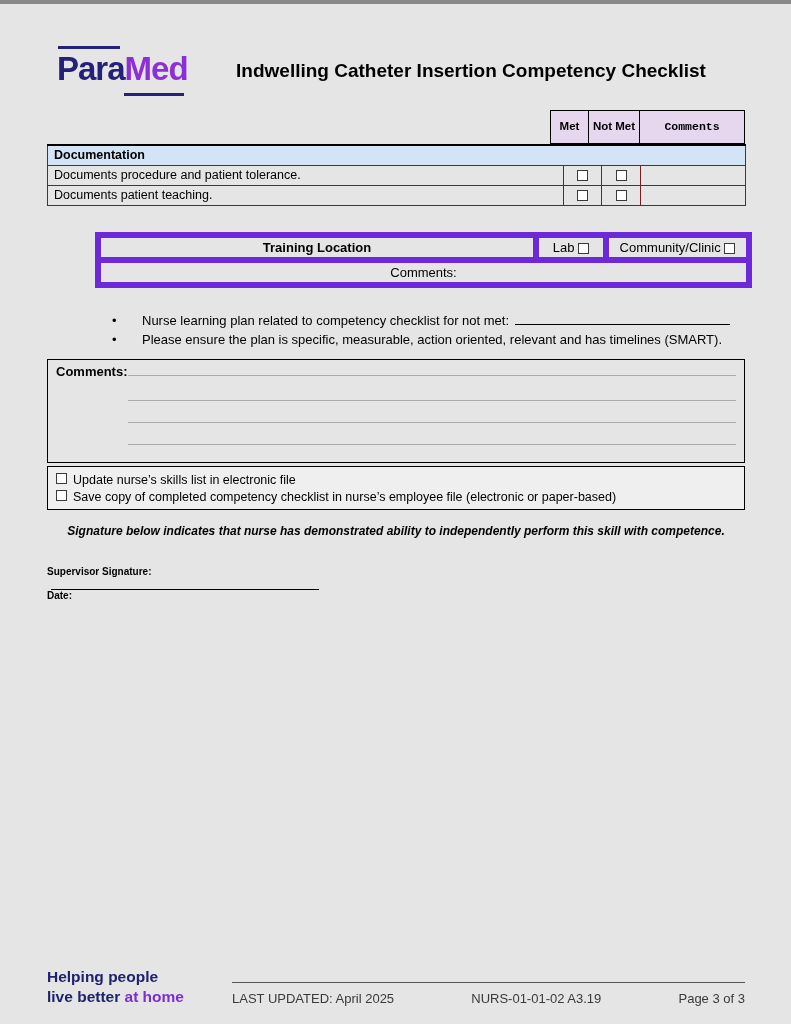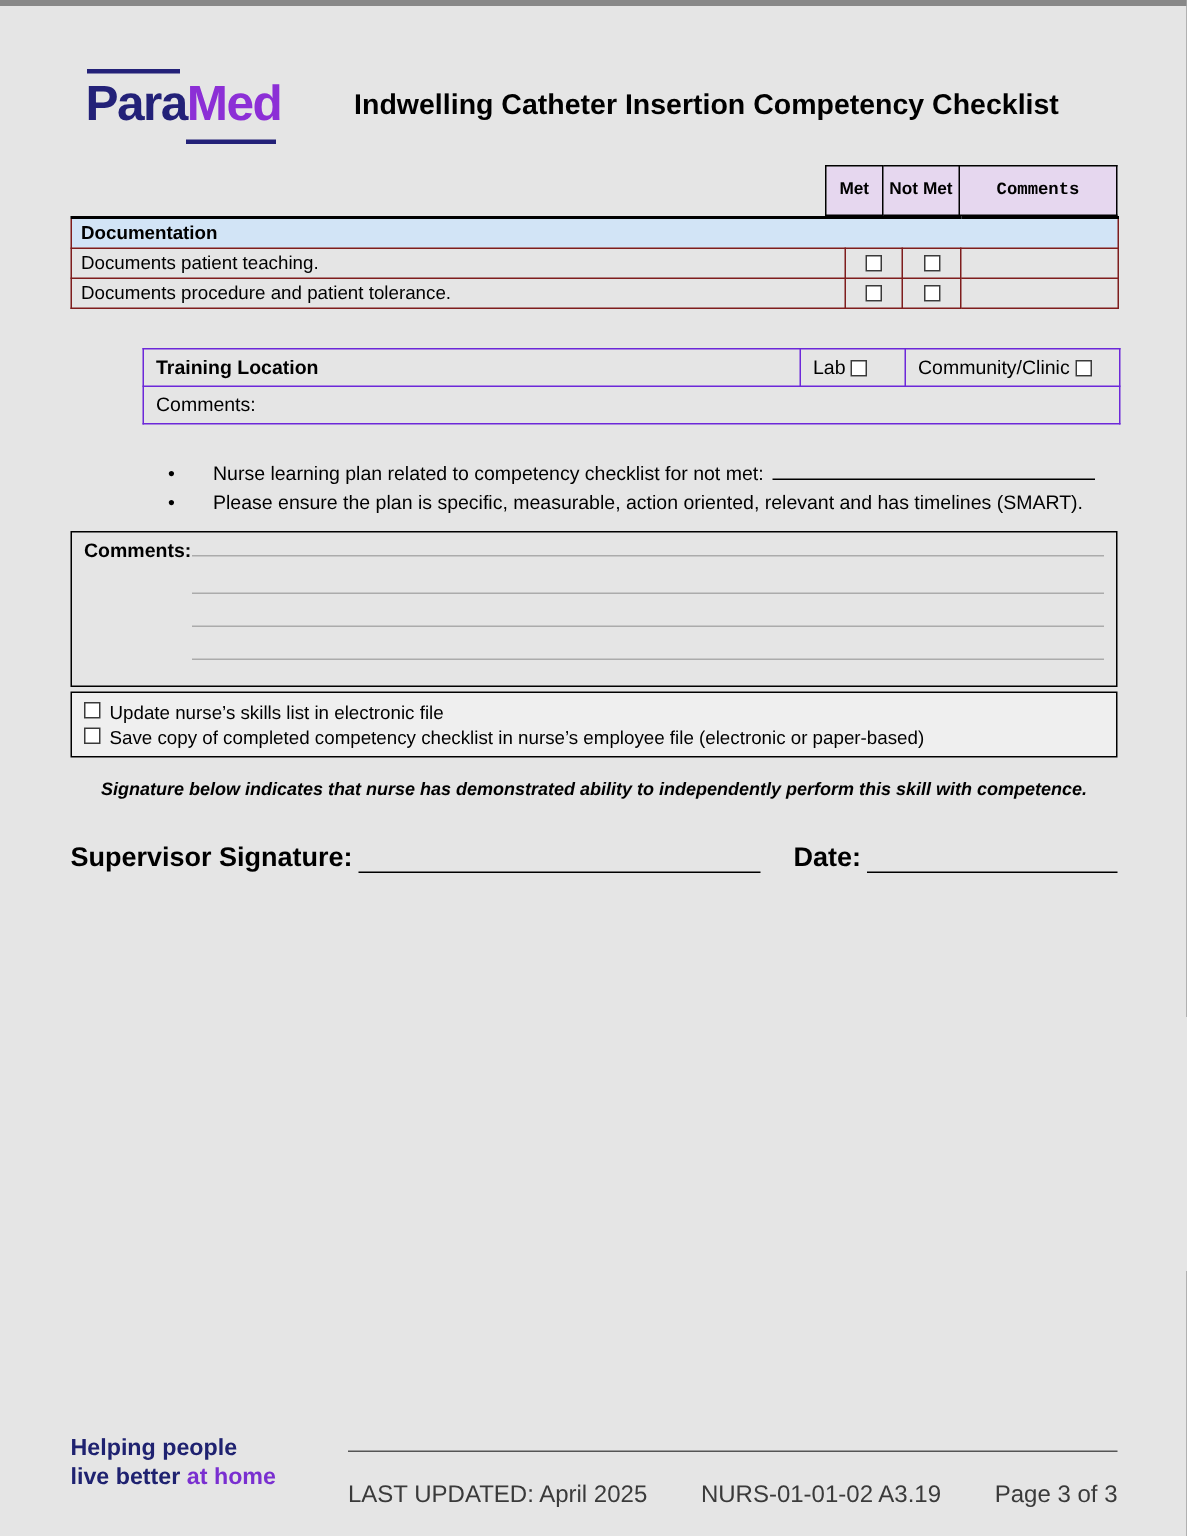--- a/index.html
+++ b/index.html
@@ -38,21 +38,21 @@
   .doc-table .cbcell { text-align:center; }
 
   .cb {
     display:inline-block; width:11px; height:11px;
     border:1.4px solid #3a3a3a; background:#fff; vertical-align:middle;
   }
 
   
   .training-wrap { margin:26px 0 0 48px; }
   .train-table { width:651px; table-layout:fixed; }
-  .train-table td { border:1px solid #6d28d9; font-size:13px; height:25px; vertical-align:middle; padding:0 8px; }
+  .train-table td { border:6px solid #6d28d9; font-size:13px; height:25px; vertical-align:middle; padding:0 8px;text-align:center; }
   .t-loc { width:438px; font-weight:bold; }
   .t-lab { width:70px; } .t-comm { width:143px; }
   .train-comments td { height:25px; }
 
   
   .bullets { margin:24px 15px 0 65px; font-size:13px; }
   .bullet { display:flex; align-items:baseline; margin-bottom:4px; }
   .dot { flex:0 0 30px; text-align:left; font-size:13px; }
   .fill-line { flex:1; border-bottom:1px solid #000; height:13px; margin-left:6px; }
 
@@ -69,32 +69,32 @@
   
   .sup-box {
     margin-top:3px; width:698px; background:#efefef;
     border:1.6px solid #000; padding:3px 8px 5px 8px; font-size:12.5px;
   }
   .sup-title { font-weight:bold; font-style:italic; margin-bottom:2px; }
   .sup-item { display:flex; gap:6px; margin-top:3px; }
 
   
   .statement { margin-top:14px; text-align:center; font-size:12px; font-weight:bold; font-style:italic; }
-  .sig-row { margin-top:28px; display:flex; align-items:flex-end; font-size:18px; font-weight:bold; }
+  .sig-row { margin-top:28px; display:flex; align-items:flex-start; font-size:10px; font-weight:bold;flex-direction:column; }
   .sig-line { border-bottom:1.3px solid #000; height:13px; }
   .sig-line-1 { width:268px; margin-left:4px; }
   .sig-gap { width:22px; }
   .sig-line-2 { flex:1; margin-left:4px; }
 
   
-  .footer { position:absolute; left:47px; right:46px; bottom:22px; display:flex; align-items:flex-start; }
+  .footer { position:absolute; left:47px; right:46px; bottom:22px; display:flex; align-items:flex-end; }
   .tagline { font-size:15.5px; font-weight:bold; line-height:1.25; color:#1f2270; flex:0 0 185px; }
   .tag-purple { color:#7a2fd0; }
-  .footer-right { flex:1; border-top:1.3px solid #555; margin-top:11px; padding-top:20px;
-                  display:flex; justify-content:space-between; font-size:16px; color:#3a3a3a;gap:26px; }
+  .footer-right { flex:1; border-top:1.3px solid #555; margin-top:11px; padding-top:8px;
+                  display:flex; justify-content:space-between; font-size:13px; color:#3a3a3a;gap:26px; }
 </style>
 </head>
 <body>
 
 <div class="page">
   <div class="content">
 
     <div class="hdr">
       <div class="logo">
         <div class="logo-line-top"></div>
@@ -121,27 +121,27 @@
           <col style="width:516px">
           <col style="width:38px">
           <col style="width:39px">
           <col style="width:105px">
         </colgroup>
       <tbody>
           <tr class="sec-row">
         <td colspan="4">Documentation</td>
       </tr>
       <tr>
-        <td class="txt">Documents patient teaching.</td>
+        <td class="txt">Documents procedure and patient tolerance.</td>
         <td class="cbcell"><span class="cb"></span></td>
         <td class="cbcell"><span class="cb"></span></td>
         <td></td>
       </tr>
       <tr>
-        <td class="txt">Documents procedure and patient tolerance.</td>
+        <td class="txt">Documents patient teaching.</td>
         <td class="cbcell"><span class="cb"></span></td>
         <td class="cbcell"><span class="cb"></span></td>
         <td></td>
       </tr>
     </tbody>
       </table>
 
     <div class="training-wrap">
       <table class="train-table">
         <tbody>

